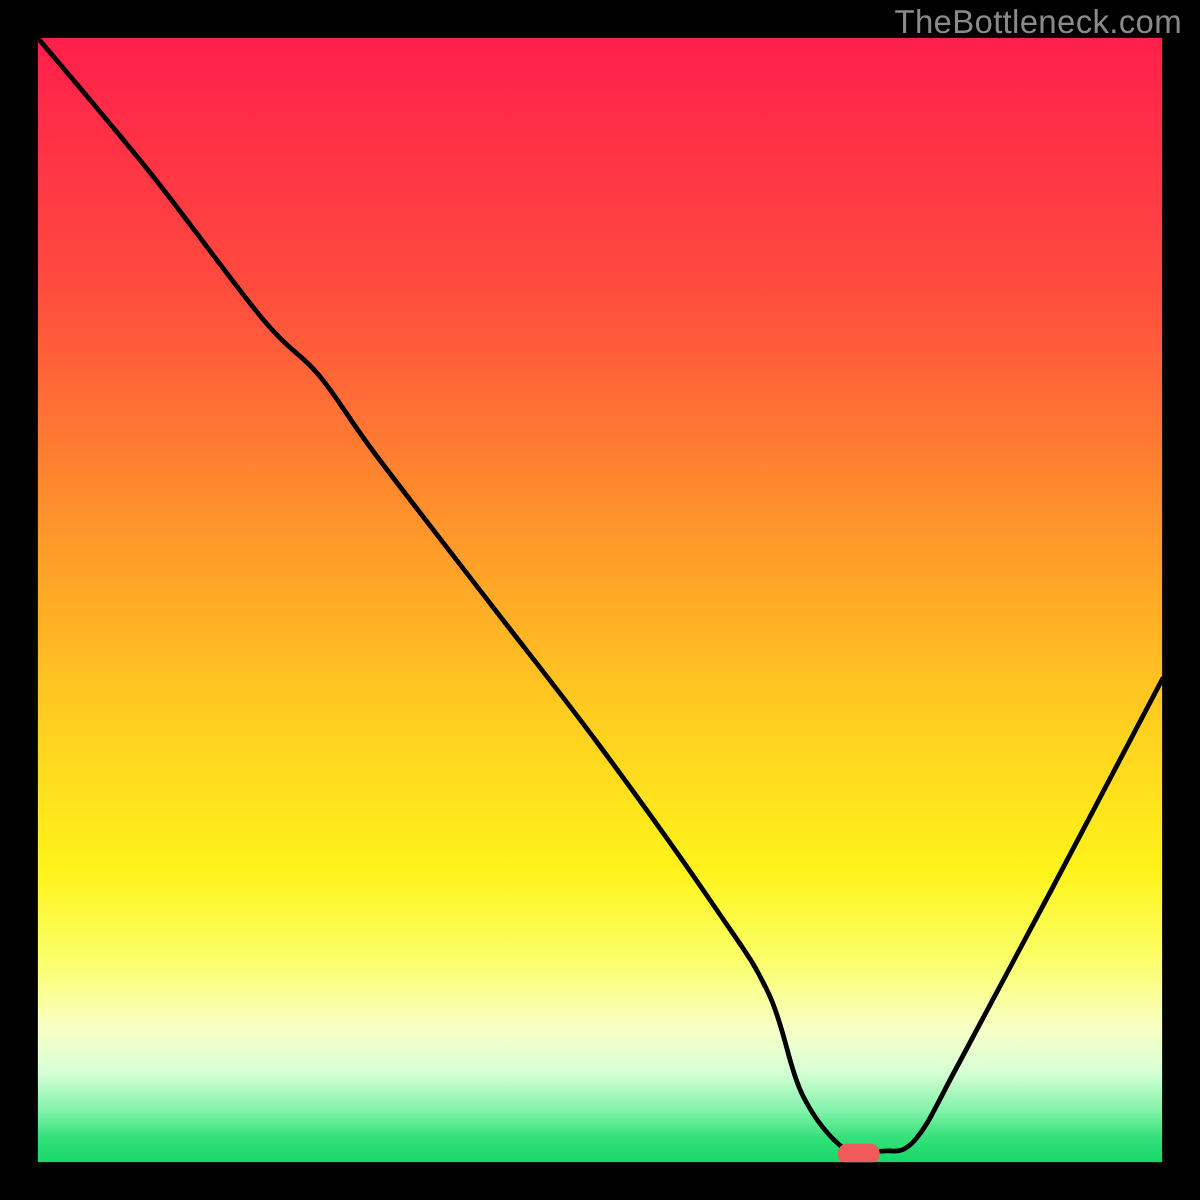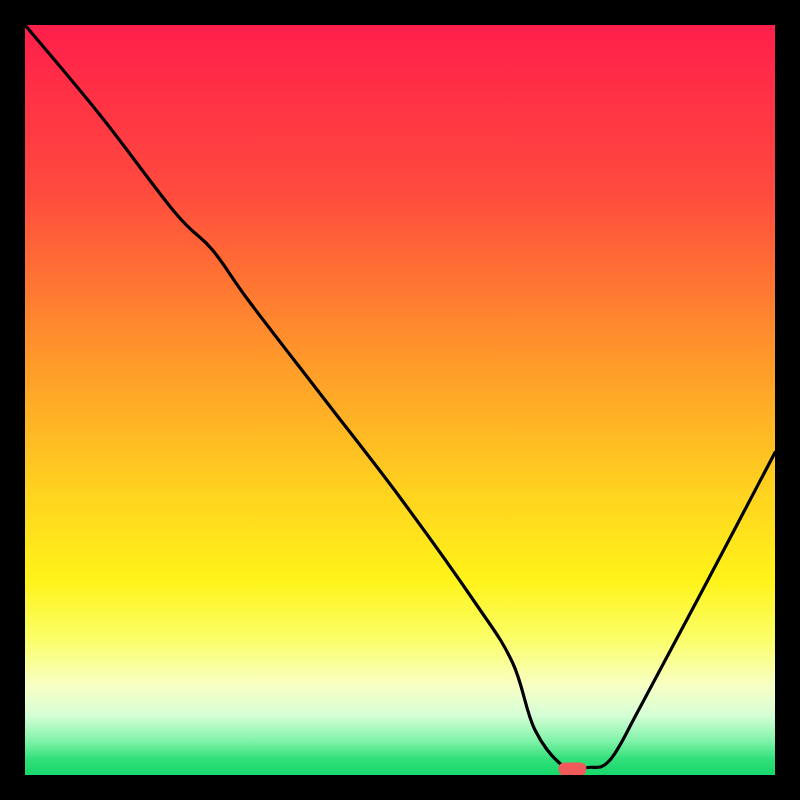--- a/index.html
+++ b/index.html
@@ -33,20 +33,21 @@
     width: 750px;
     height: 750px;
     overflow: hidden;
   }
   svg { display: block; }
 </style>
 </head>
 <body>
 
 <div class="frame">
+  <div class="watermark">TheBottleneck.com</div>
   <div class="plot">
     <svg id="svg" width="750" height="750" viewBox="0 0 750 750">
       <defs>
         <linearGradient id="bg-grad" x1="0" y1="0" x2="0" y2="1">
             <stop offset="0%" stop-color="#ff1f4b"></stop>
             <stop offset="22%" stop-color="#ff4a3e"></stop>
             <stop offset="45%" stop-color="#ff9a2a"></stop>
             <stop offset="62%" stop-color="#ffd21f"></stop>
             <stop offset="74%" stop-color="#fff31a"></stop>
             <stop offset="82%" stop-color="#fbff6a"></stop>

